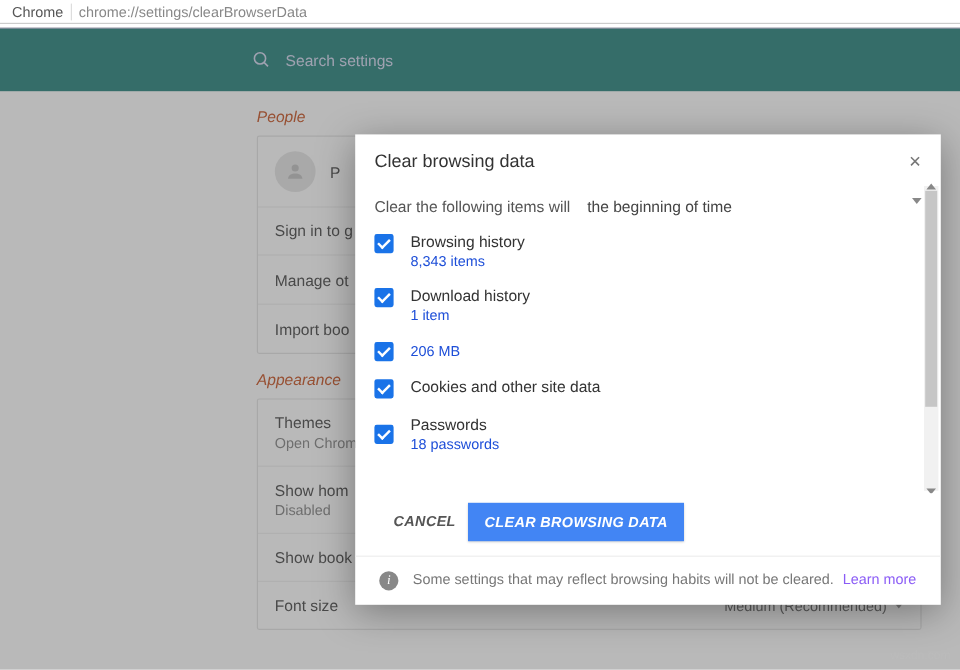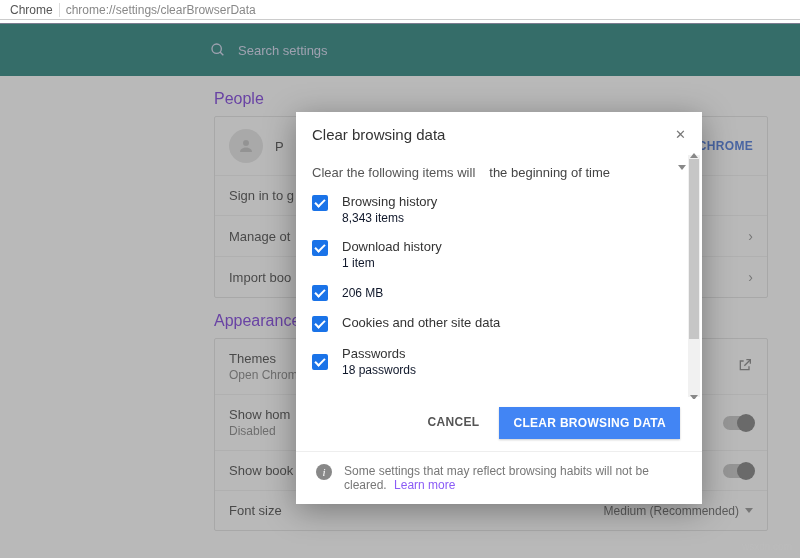--- a/index.html
+++ b/index.html
@@ -48,22 +48,23 @@
     color: #cfd4ef;
   }
   .search-box span.ph { margin-left: 12px; font-size: 13px; }
 
   .page {
     padding: 0 18px;
     background: #fff;
   }
   .section-label {
     margin: 14px 0 8px 196px;
-    font-size: 16px;
-    color: #6d28d9;
+    font-size: 13px;
+    color: #c2410c;
+    font-style: italic;
   }
   .card {
     margin-left: 196px;
     width: 554px;
     border: 1px solid #e0e0e0;
     border-radius: 2px;
     background: #fff;
   }
   .row {
     display: flex;
@@ -90,21 +91,21 @@
   
   .scrim {
     position: absolute;
     top: 24px; left:0; right:0; bottom:0;
     background: rgba(100,100,100,.45);
     pointer-events:none;
   }
   .dialog {
     position: absolute;
     left: 296px; top: 112px;
-    width: 406px;
+    width: 488px;
     height: 392px;
     background: #fff;
     box-shadow: 0 6px 30px rgba(0,0,0,.35);
     display:flex; flex-direction:column;
     font-size: 13px;
   }
   .dlg-head {
     display:flex; justify-content:space-between; align-items:center;
     padding: 14px 16px 6px 16px;
   }
@@ -119,33 +120,34 @@
   .from-row { display:flex; align-items:center; gap: 14px; margin: 10px 0 14px; color:#555; }
   .time-dd { flex:1; display:flex; justify-content:space-between; color:#444; border-bottom: none;}
   .caret-down { width:0;height:0;border-left:4px solid transparent;border-right:4px solid transparent;border-top:5px solid #888; }
   .opt { display:flex; gap: 14px; align-items:flex-start; margin-bottom: 14px; }
   .cb { width:16px; height:16px; border:2px solid #1a73e8; border-radius:2px; background:#1a73e8; position:relative; margin-top:1px; flex-shrink:0;}
   .cb::after {
     content:''; position:absolute; left:3px; top:0px; width:4px; height:8px;
     border: solid #fff; border-width: 0 2px 2px 0; transform: rotate(45deg);
   }
   .opt .t1 { color:#333; }
-  .opt .t2 { color:#0f172a; font-size:12px; margin-top:2px; }
+  .opt .t2 { color:#1d4ed8; font-size:12px; margin-top:2px; }
   .vscroll {
     position:absolute; right:2px; top:6px; bottom:2px; width:12px; background:#f1f1f1;
   }
   .vscroll .thumb { position:absolute; left:1px; right:1px; top:4px; height: 180px; background:#c6c6c6; }
   .vscroll .arrow { position:absolute; left:0; right:0; height:12px; display:flex; align-items:center; justify-content:center; }
   .vscroll .arrow.up { top:-6px; } .vscroll .arrow.down { bottom:-6px; }
   .vscroll .arrow .tri-up { width:0;height:0;border-left:4px solid transparent;border-right:4px solid transparent;border-bottom:5px solid #888;}
   .vscroll .arrow .tri-down { width:0;height:0;border-left:4px solid transparent;border-right:4px solid transparent;border-top:5px solid #888;}
 
   .dlg-actions {
-    display:flex; justify-content:flex-end; gap: 10px;
+    display:flex; 
     padding: 8px 22px 12px;
+    font-style: italic;
   }
   .btn-flat { padding: 8px 10px; color:#555; font-size:12px; font-weight:600; letter-spacing:.3px; }
   .btn-primary { padding: 9px 14px; background:#4285f4; color:#fff; font-size:12px; font-weight:700; letter-spacing:.3px; box-shadow: 0 1px 2px rgba(0,0,0,.2);}
   .dlg-foot {
     border-top: 1px solid #eee;
     padding: 12px 20px;
     display:flex; gap: 12px; align-items:flex-start;
     color:#777; font-size:12px;
   }
   .dlg-foot .info-i { width:16px;height:16px;border-radius:50%;background:#888;color:#fff; display:flex;align-items:center;justify-content:center;font-style:italic;font-family:Georgia,serif;font-size:11px; flex-shrink:0;}

